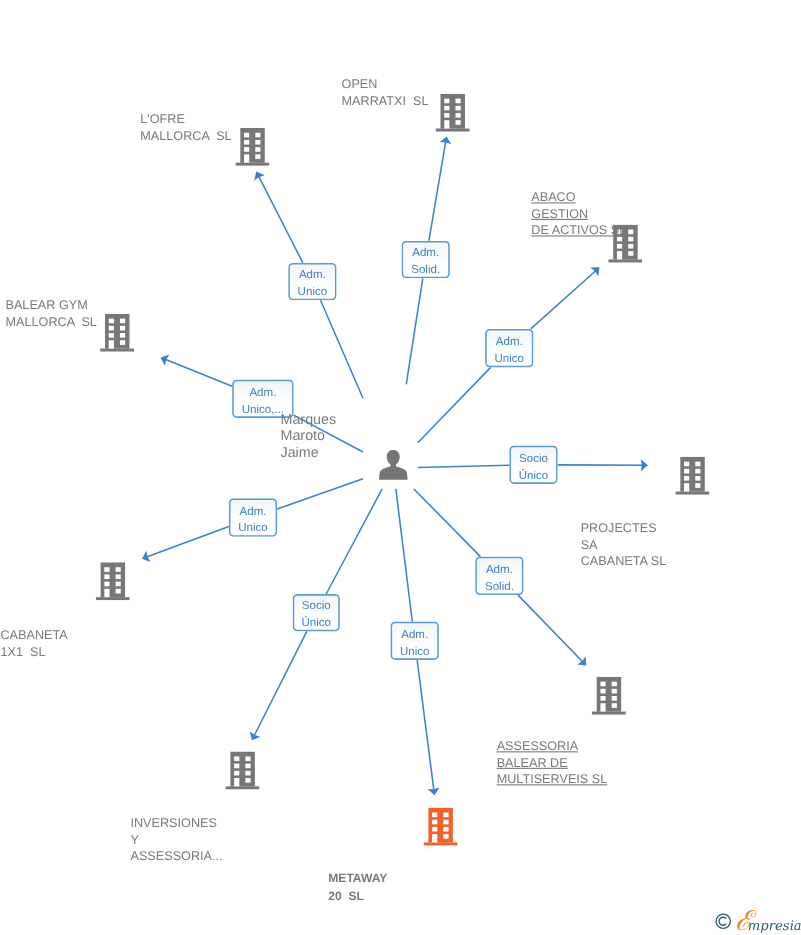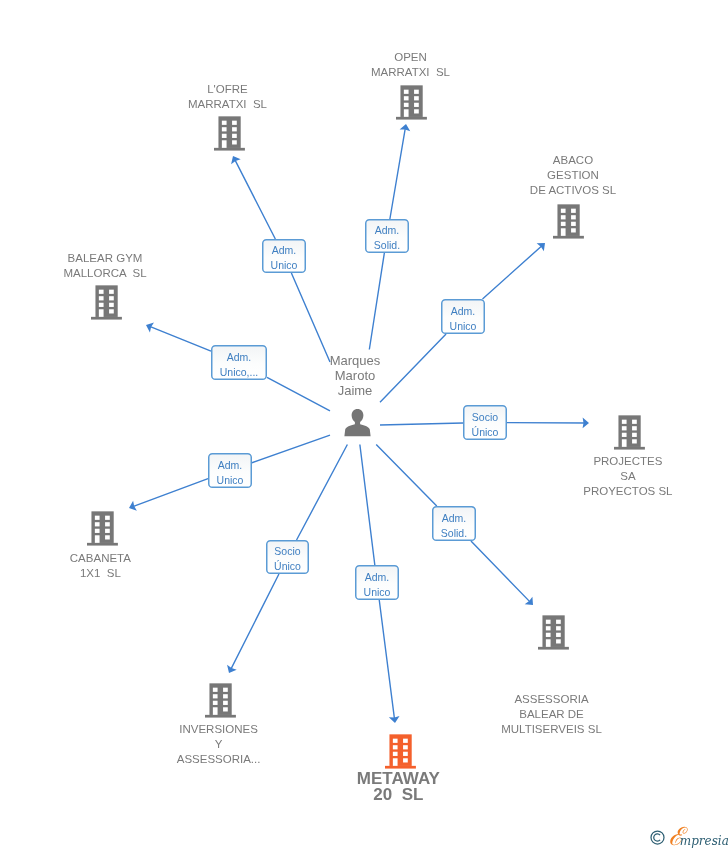--- a/index.html
+++ b/index.html
@@ -1,20 +1,20 @@
 <!DOCTYPE html>
 <html><head>
 <meta charset="utf-8">
 <title>Empresia network</title>
 <style>
   html,body{margin:0;padding:0;background:#fff;}
   body{width:728px;height:850px;font-family:"Liberation Sans",sans-serif;overflow:hidden;}
   #stage{position:relative;width:728px;height:850px;background:#fff;}
   svg.edges{position:absolute;left:0;top:0;width:728px;height:850px;pointer-events:none;}
-  .nodelabel{position:absolute;text-align:center;color:#7a7a7a;font-size:11.5px;line-height:15px;white-space:pre;}
+  .nodelabel{position:absolute;color:#7a7a7a;font-size:11.5px;line-height:15px;white-space:pre;margin-top:20px;}
   .rel{position:absolute;box-sizing:border-box;color:#3f7fc1;font-size:10.5px;line-height:15px;
        text-align:center;white-space:pre;display:flex;align-items:center;justify-content:center;
        padding-top:4px;}
   .rel>svg{position:absolute;left:0;top:0;}
   .rel>span{position:relative;}
   .wm{position:absolute;display:flex;align-items:baseline;}
   .bld{position:absolute;}
 </style>
 </head>
 <body>
@@ -151,40 +151,40 @@
           <rect x="7.83" y="10.82" width="4.7" height="4.2" fill="#fff"></rect>
           <rect x="18.01" y="10.82" width="4.7" height="4.2" fill="#fff"></rect>
           <rect x="7.83" y="17.34" width="4.7" height="4.2" fill="#fff"></rect>
           <rect x="18.01" y="17.34" width="4.7" height="4.2" fill="#fff"></rect>
           <rect x="7.83" y="23.86" width="4.7" height="7.55" fill="#fff"></rect>
           <rect x="18.01" y="23.86" width="4.7" height="4.2" fill="#fff"></rect>
   </svg></div>
     </div>
   <div id="labelLayer">
       <div class="nodelabel" style="left: 127.5px; top: 82px; width: 200px;">L'OFRE
-MARRATXI  SL</div>
+MALLORCA  SL</div>
       <div class="nodelabel" style="left: 310.5px; top: 49.8px; width: 200px;">OPEN
 MARRATXI  SL</div>
-      <div class="nodelabel" style="left: 473px; top: 153.3px; width: 200px;">ABACO
+      <div class="nodelabel" style="left: 483px; top: 153.3px; width: 200px; text-decoration: underline;">ABACO
 GESTION
 DE ACTIVOS SL</div>
       <div class="nodelabel" style="left: 5px; top: 250.5px; width: 200px;">BALEAR GYM
 MALLORCA  SL</div>
       <div class="nodelabel" style="left: 527.9px; top: 454.3px; width: 200px;">PROJECTES
 SA
-PROYECTOS SL</div>
+CABANETA SL</div>
       <div class="nodelabel" style="left: 0.4px; top: 551px; width: 200px;">CABANETA
 1X1  SL</div>
-      <div class="nodelabel" style="left: 451.5px; top: 692px; width: 200px;">ASSESSORIA
+      <div class="nodelabel" style="left: 451.5px; top: 652px; width: 200px; text-decoration: underline;">ASSESSORIA
 BALEAR DE
 MULTISERVEIS SL</div>
       <div class="nodelabel" style="left: 118.6px; top: 722.3px; width: 200px;">INVERSIONES
 Y
 ASSESSORIA...</div>
-      <div class="nodelabel" style="left: 298.4px; top: 770.5px; width: 200px; font-weight: bold; font-size: 17px; line-height: 16px;">METAWAY
+      <div class="nodelabel" style="left: 298.4px; top: 770.5px; width: 200px; font-weight: bold; font-size: 11px; line-height: 16px;">METAWAY
 20  SL</div>
     </div>
   <div id="relLayer">
       <div class="rel" style="left: 262px; top: 239px; width: 44px; height: 34px;"><svg width="44" height="34">
       <defs>
             <linearGradient id="rg0" x1="0" y1="0" x2="0" y2="1">
         <stop offset="0" stop-color="#f2f4f6"></stop>
               <stop offset="0.55" stop-color="#fcfdfd"></stop>
         <stop offset="1" stop-color="#ffffff"></stop>
             </linearGradient>

